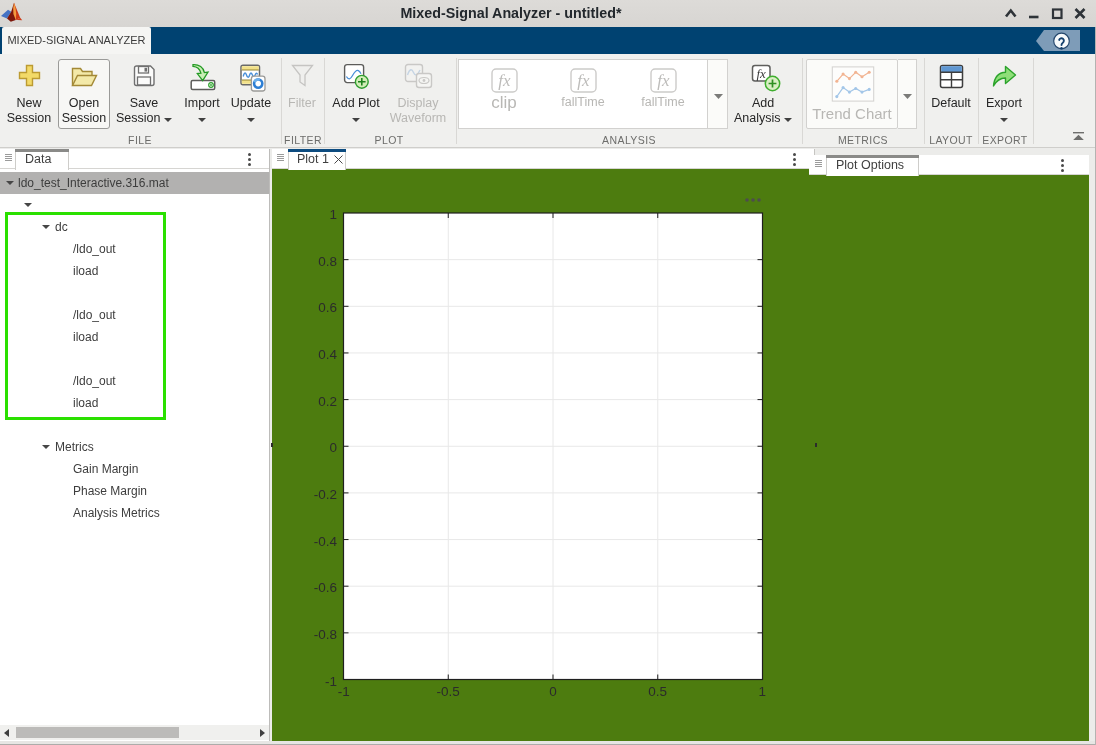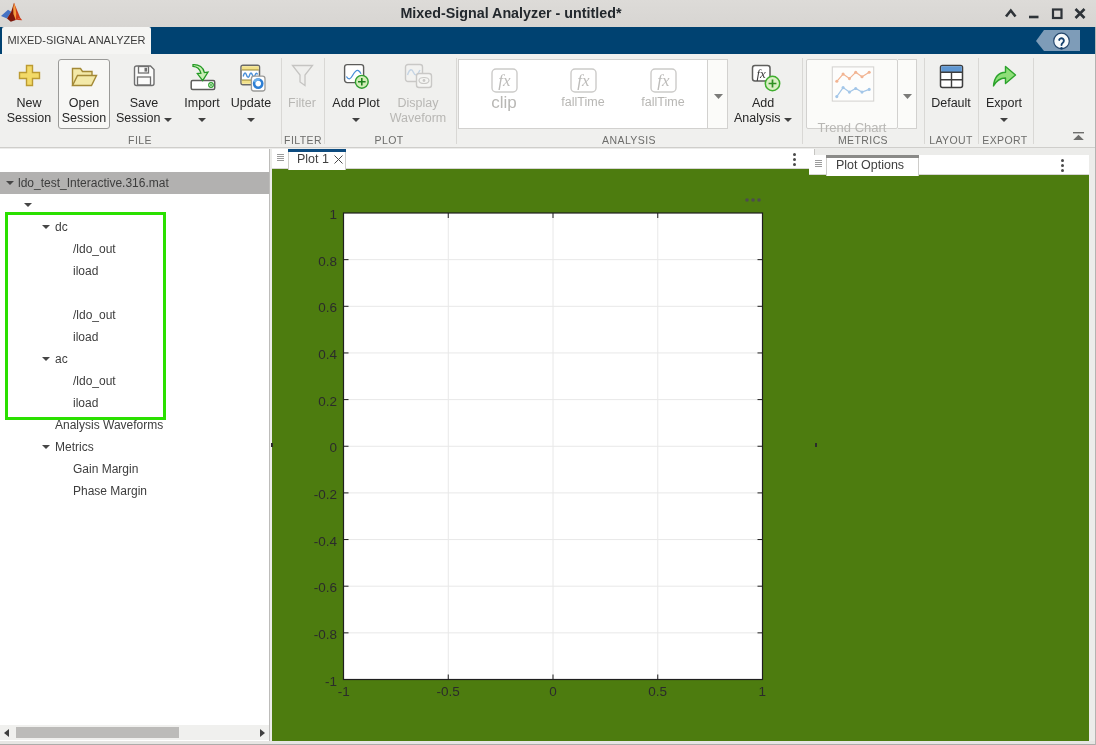--- a/index.html
+++ b/index.html
@@ -202,41 +202,55 @@
       <circle cx="34" cy="12" r="1.7" fill="#f2b492"></circle>
       <circle cx="42" cy="7" r="1.7" fill="#f2b492"></circle>
     <polyline points="6,34 13,24 20,29 27,25 34,29 42,26" fill="none" stroke="#a3c6e8" stroke-width="1.3"></polyline>
     <circle cx="6" cy="34" r="1.7" fill="#a3c6e8"></circle>
       <circle cx="13" cy="24" r="1.7" fill="#a3c6e8"></circle>
       <circle cx="20" cy="29" r="1.7" fill="#a3c6e8"></circle>
       <circle cx="27" cy="25" r="1.7" fill="#a3c6e8"></circle>
       <circle cx="34" cy="29" r="1.7" fill="#a3c6e8"></circle>
       <circle cx="42" cy="26" r="1.7" fill="#a3c6e8"></circle>
   </svg>
-  <div class="btnlabel dis" style="left:812px;top:66px;width:80px;font-size:13px">Trend Chart</div>
+  <div class="btnlabel dis" style="left:812px;top:52px;width:80px;font-size:15px">Trend Chart</div>
 
   <svg class="icon" style="left:939px;top:10px" width="25" height="25" viewBox="0 0 25 25">
     <rect x="1.5" y="1.5" width="22" height="22" rx="2" fill="#fff" stroke="#3e3e3e" stroke-width="1.5"></rect>
     <rect x="2.2" y="2.2" width="20.6" height="6" fill="#5f97d2"></rect>
     <path d="M1.5,8.2 h22 M12.5,8.2 v15 M1.5,15.8 h22" stroke="#3e3e3e" stroke-width="1.4" fill="none"></path>
   </svg>
   <div class="btnlabel" style="left:911px;top:41.5px;width:80px">Default</div>
 
   <svg class="icon" style="left:991px;top:9px" width="27" height="27" viewBox="0 0 27 27">
     <path d="M2.5,23 C3.5,13 9,9.5 14.5,9.3 L14.5,3.5 L24.5,12 L14.5,20.5 L14.5,15 C10,15 5.5,17.5 2.5,23 Z" fill="#8fdf79" stroke="#2ba32b" stroke-width="1.4" stroke-linejoin="round"></path>
   </svg>
   <div class="btnlabel" style="left:964px;top:41.5px;width:80px">Export<br><i class="caret2"></i></div>
 
   <svg class="icon" style="left:1073px;top:78px" width="11" height="8" viewBox="0 0 11 8">
     <rect x="0" y="0" width="11" height="1.4" fill="#6e6e6c"></rect>
     <polygon points="5.5,2.8 10.8,8 0.2,8" fill="#6e6e6c"></polygon>
   </svg>
 </div>
 
 <div class="panel" id="leftpanel" style="left:0;top:149px;width:270px;height:592px;background:#fff;border-right:1px solid #bdbcba;">
+  <div class="phead">
+    <div class="grip" style="left:5px;top:5px">
+        <div></div>
+        <div></div>
+        <div></div>
+        <div></div>
+      </div>
+    <div class="ptab" style="left:15px;width:54px;"><div class="strip" style="background:#8a8a88"></div><span style="padding-left:9px">Data</span></div>
+    <div class="vdots" style="left:248px;top:4px">
+        <div></div>
+        <div></div>
+        <div></div>
+      </div>
+  </div>
   <div id="tree" class="abs" style="left:0;top:20px;width:269px;height:556px;overflow:hidden;">
     <div class="trow" style="top:2.5px;background:#b2b1b0;">
         <i class="tri" style="left:6px"></i>
         <span style="position:absolute;left:18px">ldo_test_Interactive.316.mat</span>
       </div>
     <div class="trow" style="top:24.5px;">
         <i class="tri" style="left:24px"></i>
       </div>
     <div class="trow" style="top:46.5px;">
         <i class="tri" style="left:42px"></i>
@@ -247,42 +261,38 @@
       </div>
     <div class="trow" style="top:90.5px;">
         <span style="position:absolute;left:73px">iload</span>
       </div>
     <div class="trow" style="top:134.5px;">
         <span style="position:absolute;left:73px">/ldo_out</span>
       </div>
     <div class="trow" style="top:156.5px;">
         <span style="position:absolute;left:73px">iload</span>
       </div>
-    <div class="trow" style="top:178.5px;">
-        <i class="tri" style="left:42px"></i>
-        <span style="position:absolute;left:55px">ac</span>
-      </div>
     <div class="trow" style="top:200.5px;">
         <span style="position:absolute;left:73px">/ldo_out</span>
       </div>
     <div class="trow" style="top:222.5px;">
         <span style="position:absolute;left:73px">iload</span>
-      </div>
-    <div class="trow" style="top:244.5px;">
-        <span style="position:absolute;left:55px">Analysis Waveforms</span>
       </div>
     <div class="trow" style="top:266.5px;">
         <i class="tri" style="left:42px"></i>
         <span style="position:absolute;left:55px">Metrics</span>
       </div>
     <div class="trow" style="top:288.5px;">
         <span style="position:absolute;left:73px">Gain Margin</span>
       </div>
     <div class="trow" style="top:310.5px;">
         <span style="position:absolute;left:73px">Phase Margin</span>
+      </div>
+    <div class="trow" style="top:332.5px;">
+        <span style="position:absolute;left:73px">Analysis Metrics</span>
       </div>
     <div class="abs" style="left:5px;top:43px;width:161px;height:208px;border:3.5px solid #2ae000;"></div>
   </div>
   <div id="hscroll" class="abs" style="left:0;top:576px;width:269px;height:15px;background:#f0f0ee;">
     <svg class="abs" style="left:3px;top:4px" width="8" height="8">
         <polygon points="6,0 6,8 1,4" fill="#3f3f3f"></polygon>
       </svg>
     <svg class="abs" style="left:258px;top:4px" width="8" height="8">
         <polygon points="2,0 2,8 7,4" fill="#3f3f3f"></polygon>
       </svg>

